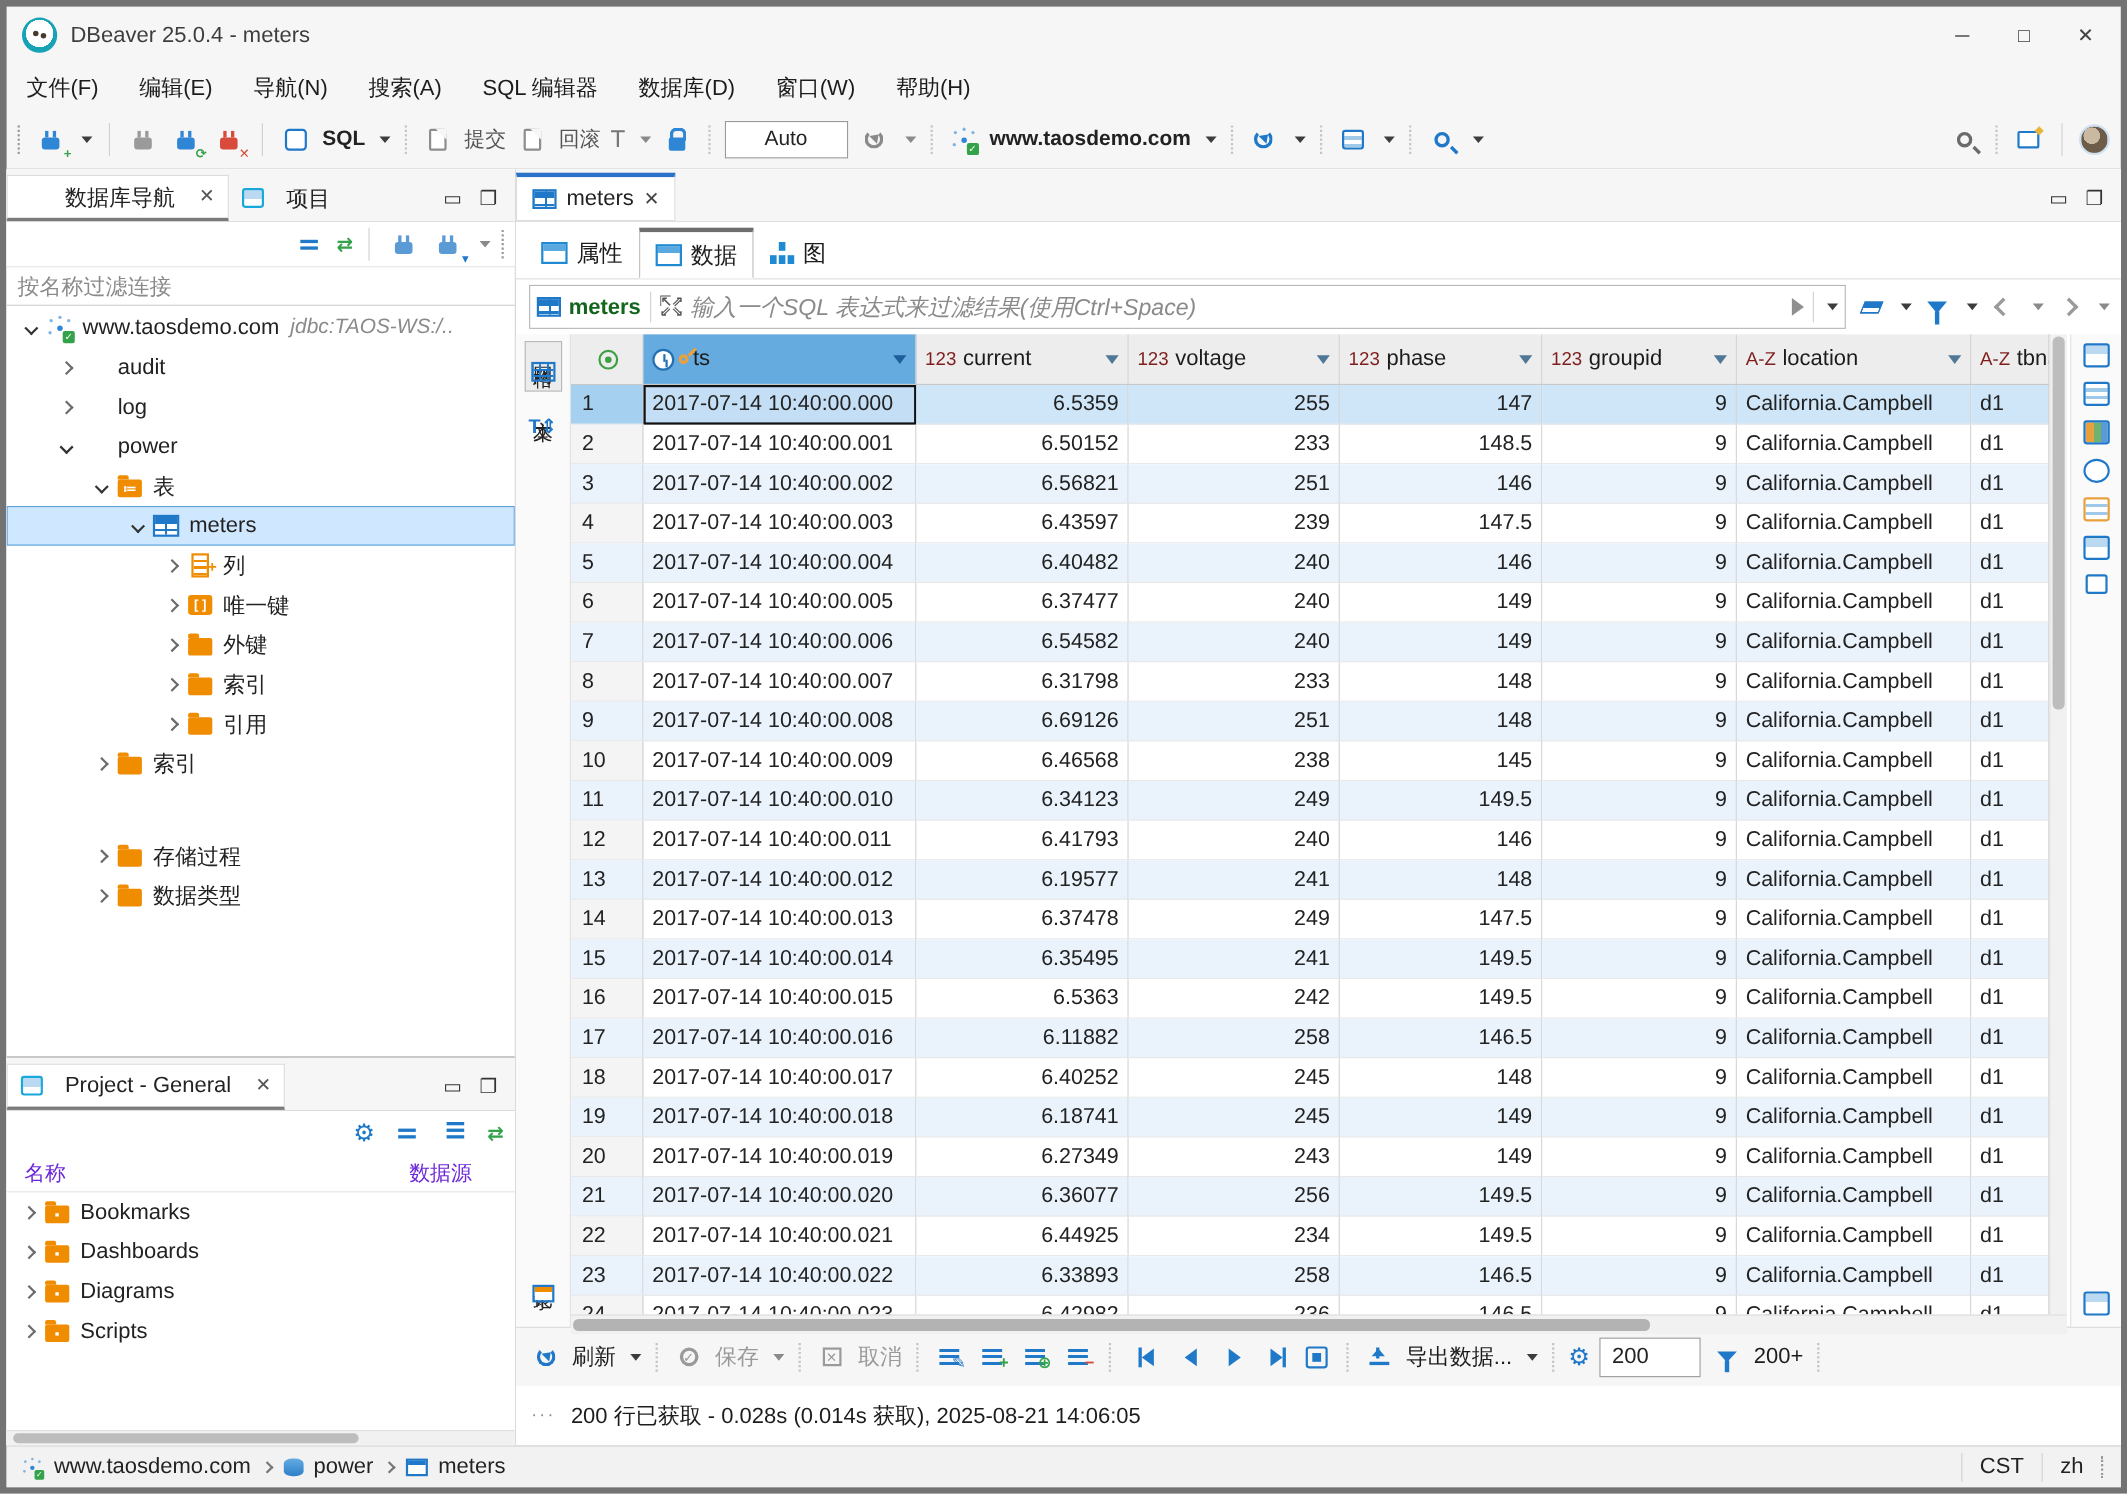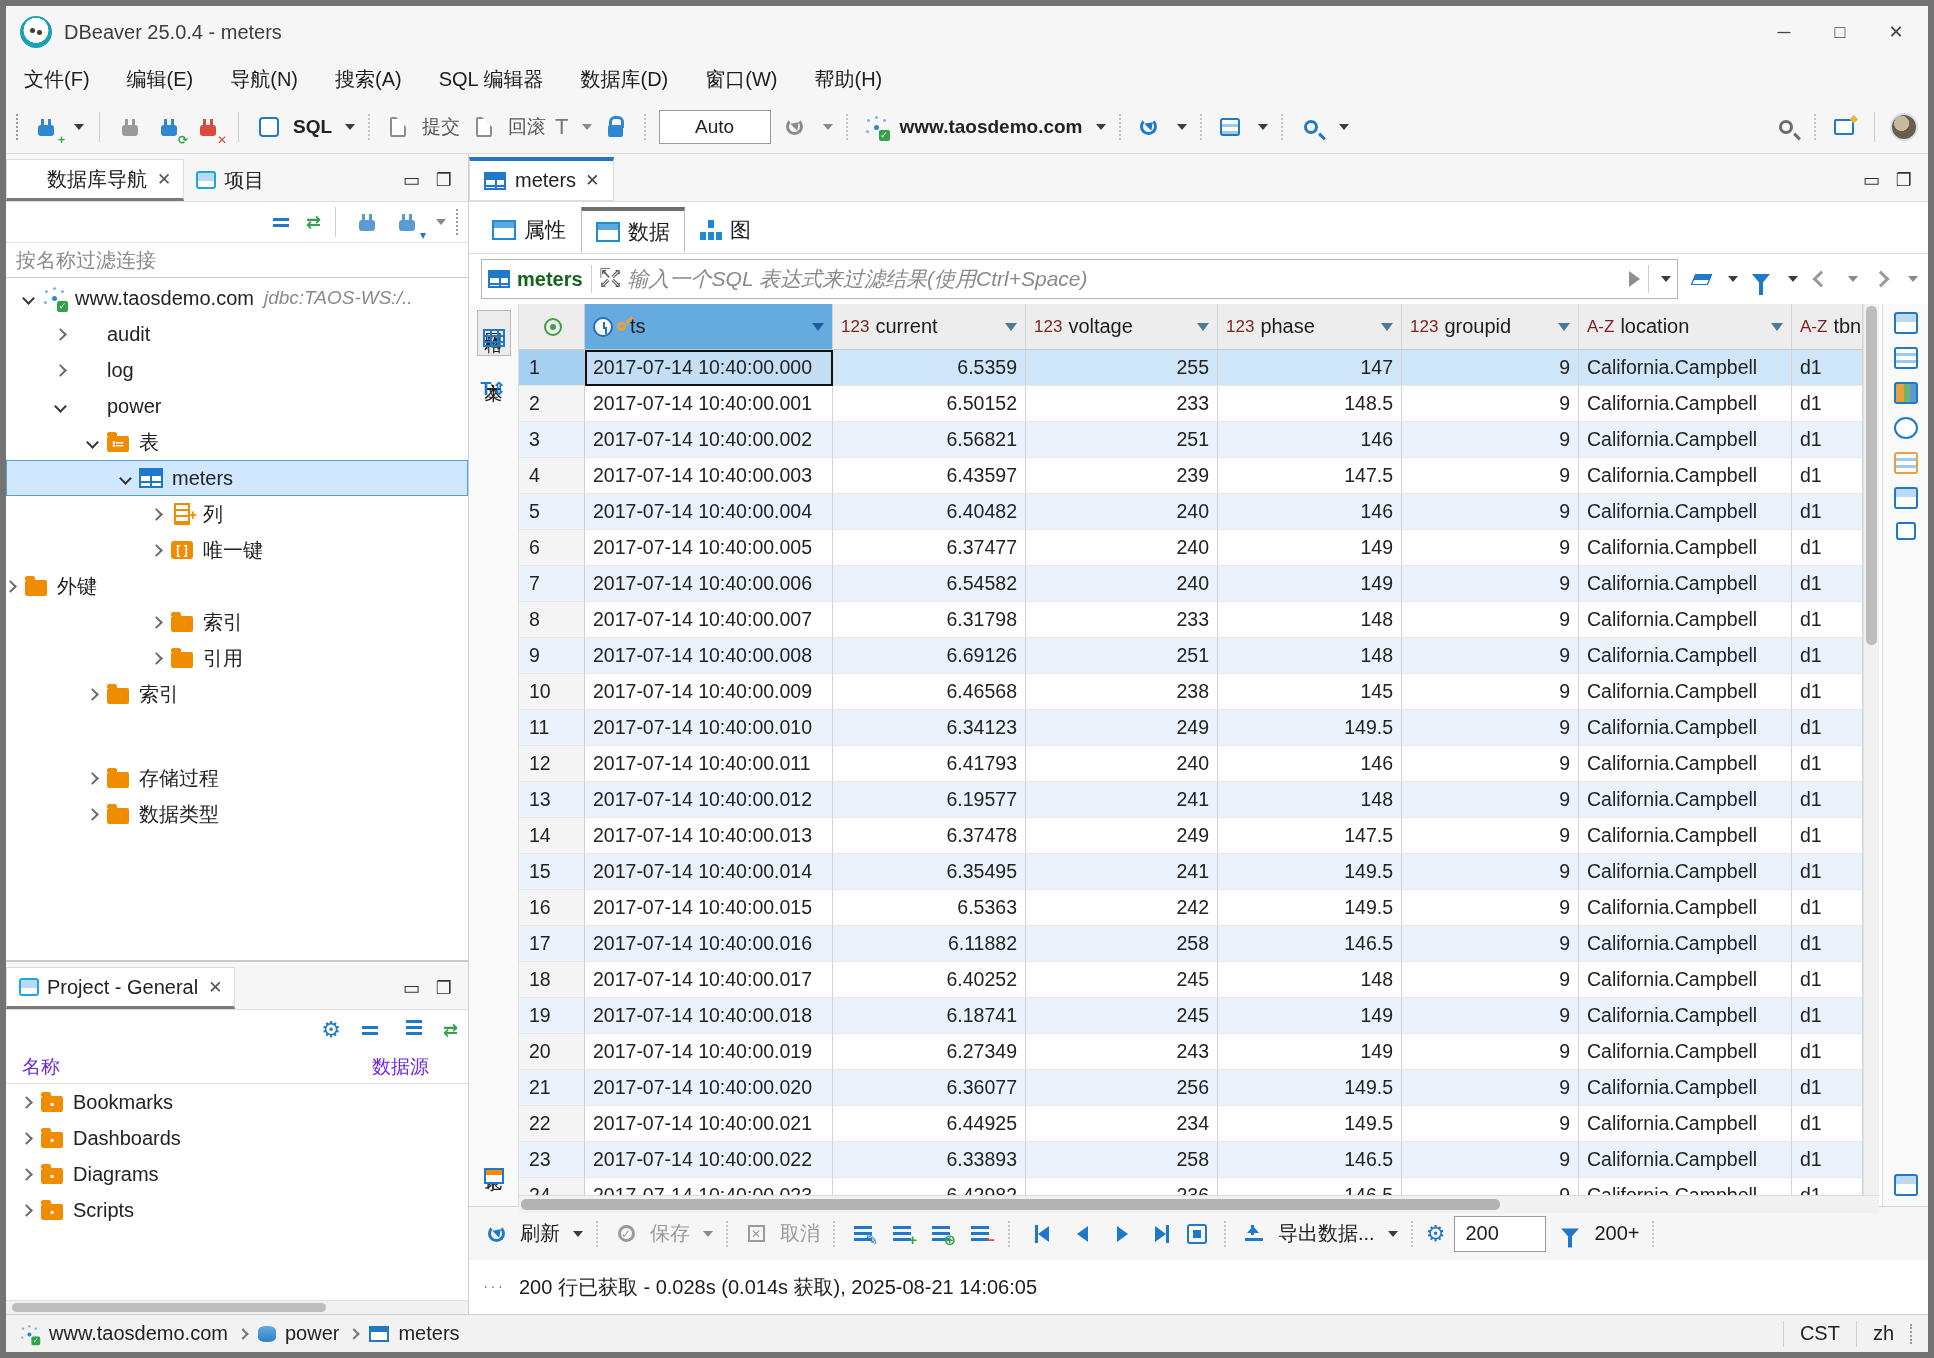--- a/index.html
+++ b/index.html
@@ -48,21 +48,21 @@
   .mag::after{content:'';position:absolute;left:11px;top:12px;width:8px;height:3px;background:var(--mc,#6b6b6b);transform:rotate(45deg)}
   .mag.blue{--mc:var(--blue)}
   .avatar{width:28px;height:28px;border-radius:50%;background:radial-gradient(circle at 40% 35%,#c9b9a0 0 35%,#6d5c49 36% 100%);border:2px solid #cfe0f0}
   .newwin{width:20px;height:16px;border:2px solid var(--blue);border-radius:2px;position:relative;background:#fff}
   .newwin::after{content:'◆';position:absolute;right:-6px;top:-9px;color:#e8b63c;font-size:11px}
   
   .content{flex:1;display:flex;min-height:0;background:#fff}
   
   .sidebar{width:463px;flex:none;display:flex;flex-direction:column;border-right:1px solid #cfcfcf;background:#fff}
   .ptabs{height:48px;flex:none;display:flex;align-items:flex-end;background:var(--chrome);border-bottom:1px solid var(--bd)}
-  .ptab{height:42px;display:flex;align-items:center;gap:8px;padding:0 12px;font-size:20px;color:#222}
+  .ptab{height:42px;display:flex;align-items:center;gap:20px;padding:0 12px;font-size:20px;color:#222}
   .ptab.active{background:#fff;border:1px solid var(--bd);border-bottom:3px solid #7a7a7a}
   .ptab .x{color:#555;font-size:17px;margin-left:2px}
   .paneltools{height:40px;flex:none;display:flex;align-items:center;justify-content:flex-end;gap:10px;padding:0 6px;background:#fff}
   .collapse-ico{width:16px;height:3px;background:var(--blue);box-shadow:0 6px 0 var(--blue);margin-bottom:6px}
   .linkico{font-size:18px;color:var(--green);font-weight:bold;letter-spacing:-2px}
   .dots8{width:6px;display:inline-block;border-left:2px dotted #9a9a9a;height:26px}
   .filterbox{height:36px;flex:none;display:flex;align-items:center;padding:0 10px;border-top:1px solid #e3e3e3;border-bottom:1px solid #cfcfcf;color:#8a8a8a;font-size:20px}
   .tree{flex:1;overflow:hidden;padding-top:2px}
   .trow{height:36px;display:flex;align-items:center;font-size:20px;white-space:nowrap}
   .trow.selected{background:#cfe8ff;border:1px solid #5aa0d8}
@@ -387,21 +387,21 @@
             </span>
             <span>列</span>
           </div>
           <div class="trow" style="padding-left: 146px;">
             <span class="chev right"></span>
             <span class="ticon">
               <span class="i-ukey">[ ]</span>
             </span>
             <span>唯一键</span>
           </div>
-          <div class="trow" style=" align-items: center;">
+          <div class="trow" style="padding-left: 146px; align-items: center;">
             <span class="chev right"></span>
             <span class="ticon">
               <span class="i-folder"></span>
             </span>
             <span>外键</span>
           </div>
           <div class="trow" style="padding-left: 146px;">
             <span class="chev right"></span>
             <span class="ticon">
               <span class="i-folder"></span>

